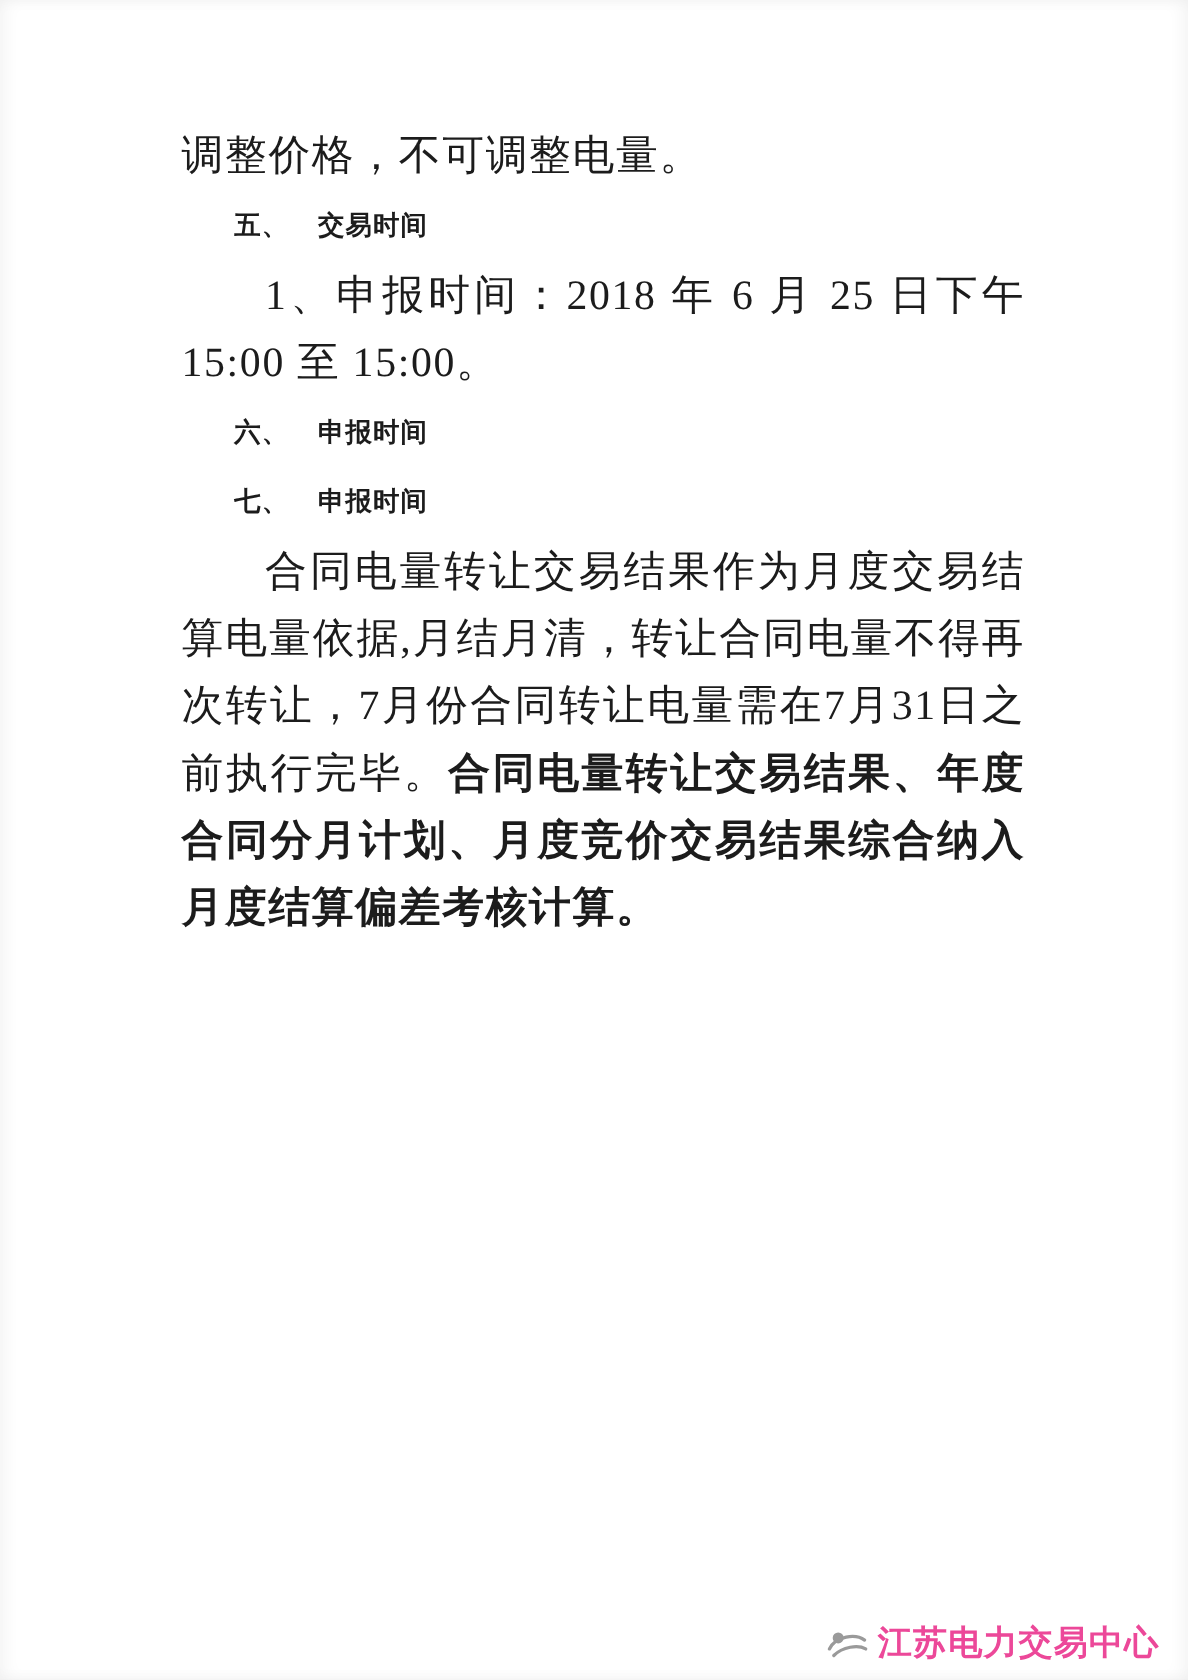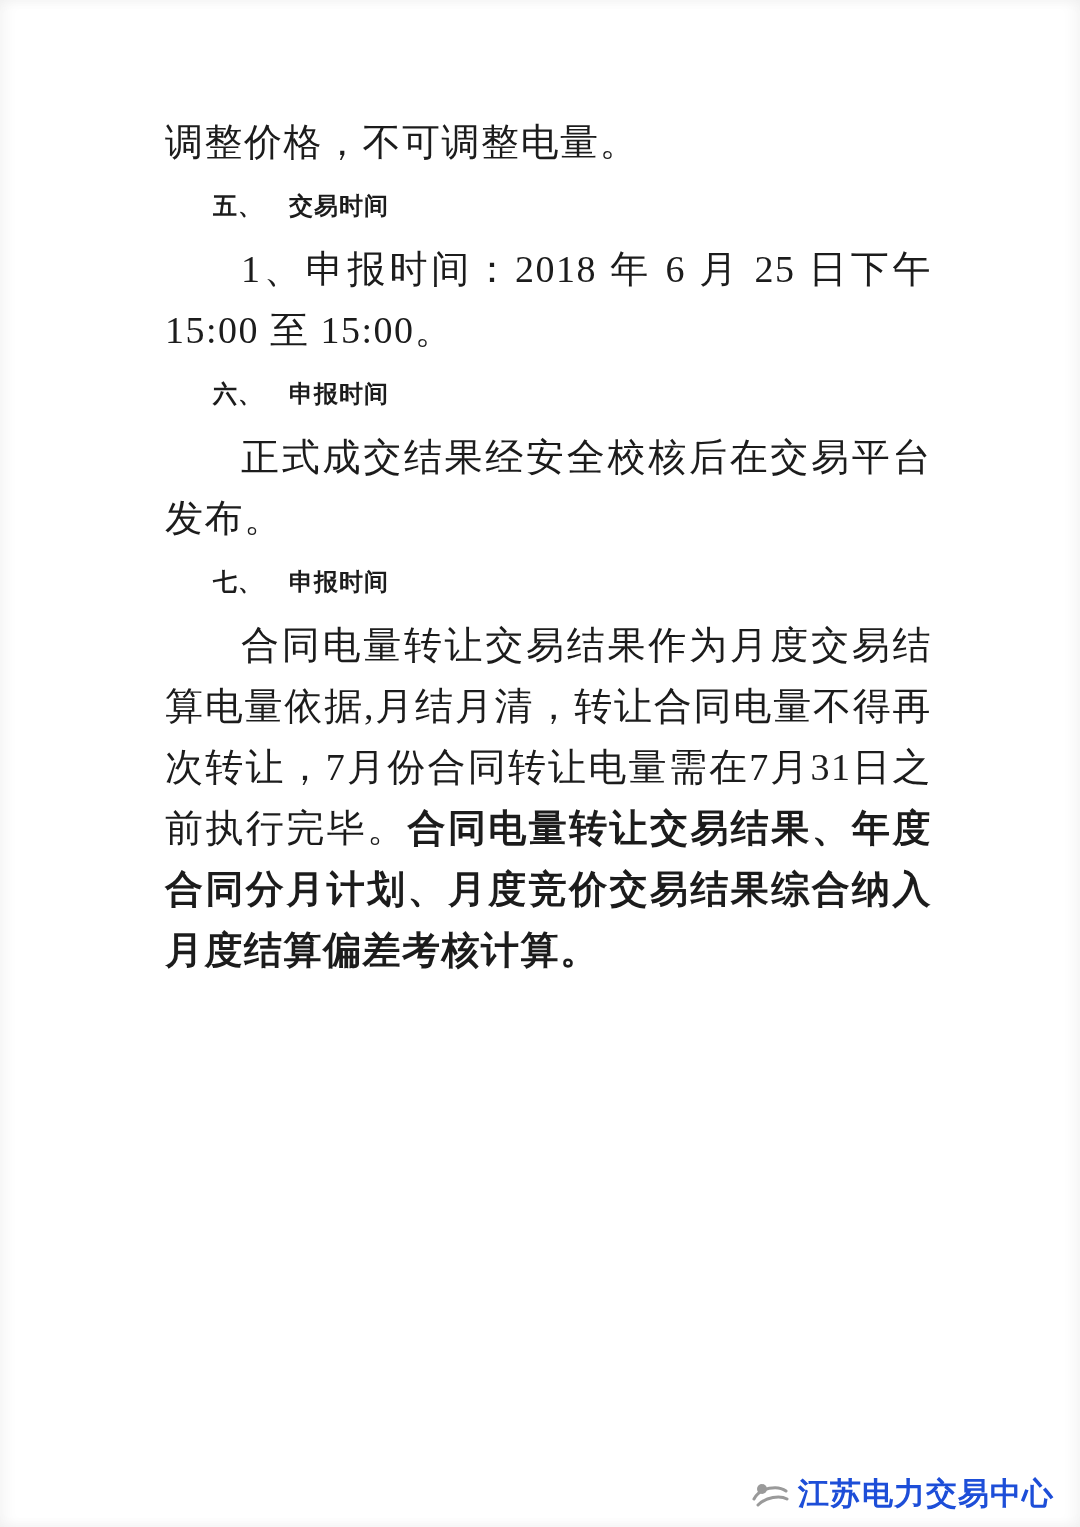--- a/index.html
+++ b/index.html
@@ -45,21 +45,21 @@
     font-weight: 700;
     font-family: "Liberation Sans", "DejaVu Sans", sans-serif;
   }
   .footer {
     position: absolute;
     right: 26px;
     bottom: 12px;
     display: flex;
     align-items: center;
     gap: 8px;
-    color: #1d4ed8;
+    color: #ec4899;
     font-family: "Liberation Sans", "DejaVu Sans", sans-serif;
     font-weight: 700;
     font-size: 31px;
     letter-spacing: 1px;
   }
   .footer .logo { width: 42px; height: 42px; display: inline-block; }
 </style>
 </head>
 <body>
 
@@ -72,21 +72,20 @@
     <h2 class="heading">
       <span class="num">五、</span><span>交易时间</span>
     </h2>
 
     <p class="para indent">1、申报时间：2018 年 6 月 25 日下午 15:00 至 15:00。</p>
 
     <h2 class="heading">
       <span class="num">六、</span><span>申报时间</span>
     </h2>
 
-    <p class="para indent">正式成交结果经安全校核后在交易平台发布。</p>
 
     <h2 class="heading">
       <span class="num">七、</span><span>申报时间</span>
     </h2>
 
     <p class="para indent">
       <span>合同电量转让交易结果作为月度交易结算电量依据,月结月清，转让合同电量不得再次转让，7月份合同转让电量需在7月31日之前执行完毕。</span><span class="bold-run">合同电量转让交易结果、年度合同分月计划、月度竞价交易结果综合纳入月度结算偏差考核计算。</span>
     </p>
 
   </div>

